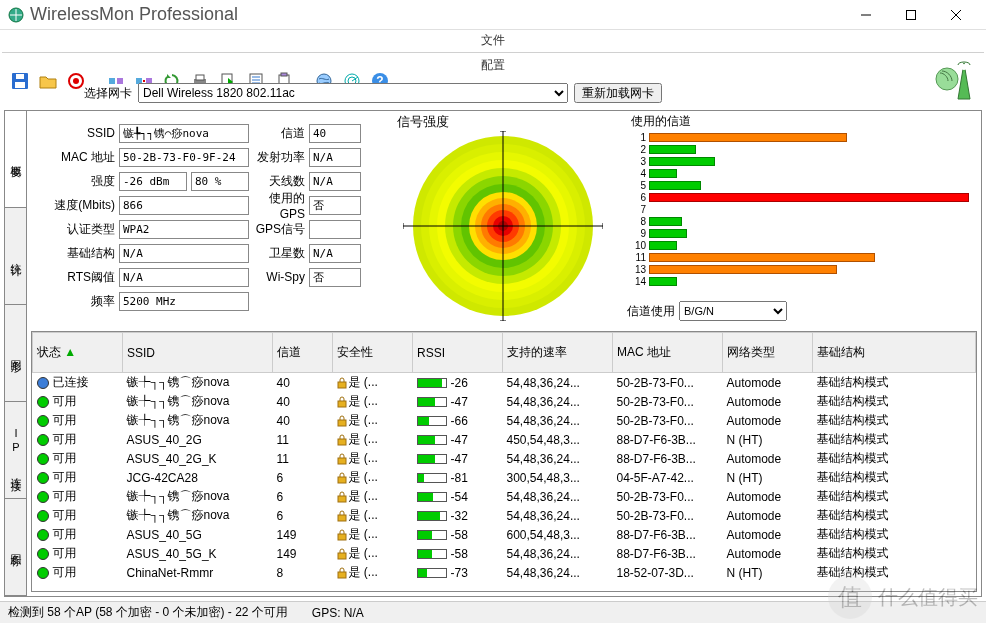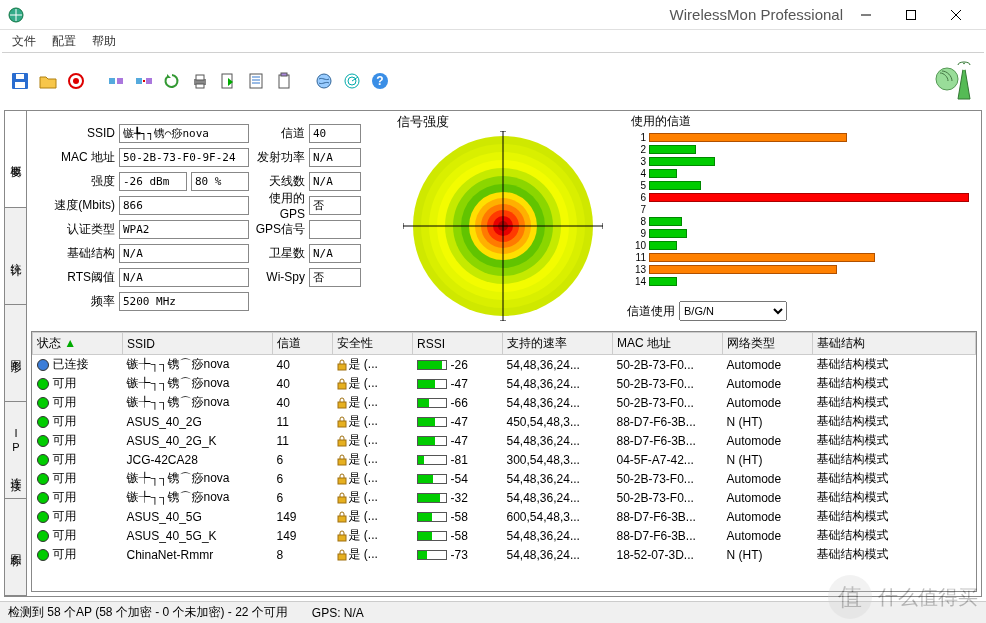--- a/index.html
+++ b/index.html
@@ -1,22 +1,22 @@
 <!DOCTYPE html>
 <html><head>
 <meta charset="utf-8">
 <style>
 * { box-sizing: border-box; margin: 0; padding: 0; font-family: "Microsoft YaHei", "SimSun", Arial, sans-serif; }
 body { background: #fff; font-size: 12px; color: #000; width: 986px; height: 623px; overflow: hidden; position: relative; }
 .titlebar { height: 30px; background: #fff; display: flex; align-items: center; padding: 0 8px; border-bottom: 1px solid #e0e0e0; }
 .titlebar .icon { width: 16px; height: 16px; margin-right: 6px; }
-.titlebar .title { flex: 1; color: #555; font-size: 15px; text-align: right; }
+.titlebar .title { flex: 1; color: #555; font-size: 18px; }
 .winbtns { display: flex; gap: 0; }
 .winbtn { width: 45px; height: 28px; display: flex; align-items: center; justify-content: center; cursor: pointer; }
-.menubar { height: 22px; display: flex; align-items: center; padding: 0 6px; gap: 4px; }
+.menubar { height: 22px; display: flex; align-items: center; padding: 0 21px; gap: 4px; flex-direction: column; }
 .menubar span { padding: 2px 6px; cursor: pointer; font-size: 12px; color: #333; }
 .sep { height: 1px; background: #d0d0d0; margin: 0 2px; }
 .toolbar { height: 56px; display: flex; align-items: center; padding: 4px 8px; gap: 4px; position: relative; }
 .tbtn { width: 24px; height: 24px; display: flex; align-items: center; justify-content: center; cursor: pointer; border: 1px solid transparent; }
 .nic-row { display: flex; align-items: center; gap: 6px; margin-left: 8px; font-size: 12px; position: absolute; left: 76px; top: 30px; }
 .nic-row select { width: 430px; height: 20px; font-size: 12px; }
 .nic-row button { height: 20px; font-size: 12px; padding: 0 6px; }
 .antenna { position: absolute; right: 8px; top: 4px; width: 44px; height: 44px; }
 .content { position: absolute; left: 4px; right: 4px; top: 110px; bottom: 26px; border: 1px solid #888; background: #fff; }
 .vtabs { position: absolute; left: 0; top: 0; bottom: 0; width: 22px; display: flex; flex-direction: column; border-right: 1px solid #888; }
@@ -38,21 +38,21 @@
 .chan-box { position: absolute; left: 596px; top: 2px; width: 352px; height: 210px; }
 .chan-box .gtitle { font-size: 12px; position: absolute; top: 0; left: 8px; }
 .chan-bars { position: absolute; left: 4px; top: 18px; right: 4px; height: 168px; overflow: hidden; }
 .cb-row { display: flex; align-items: center; height: 12px; }
 .cb-row .cl { width: 22px; text-align: right; font-size: 10px; padding-right: 3px; }
 .cb-row .bar { height: 9px; }
 .chan-sel { position: absolute; left: 4px; bottom: 2px; display: flex; align-items: center; gap: 4px; }
 .chan-sel select { width: 108px; height: 20px; font-size: 11px; }
 .grid-wrap { position: absolute; left: 4px; right: 4px; top: 220px; bottom: 4px; border: 1px solid #888; overflow: auto; }
 .grid { width: 100%; border-collapse: collapse; font-size: 12px; }
-.grid th { background: #f0f0f0; border: 1px solid #ccc; padding: 2px 4px; text-align: left; font-weight: normal; position: sticky; top: 0; height: 18px; }
+.grid th { background: #f0f0f0; border: 1px solid #ccc; padding: 11px 4px; text-align: left; font-weight: normal; position: sticky; top: 0; height: 18px; }
 .grid td { padding: 1px 4px; height: 16px; white-space: nowrap; }
 .stat-dot { width: 12px; height: 12px; border-radius: 50%; display: inline-block; vertical-align: middle; margin-right: 4px; border: 1px solid #333; }
 .lock { width: 10px; height: 12px; display: inline-block; vertical-align: middle; margin-right: 2px; }
 .rssi-bar { display: inline-block; width: 30px; height: 10px; border: 1px solid #555; vertical-align: middle; margin-right: 4px; position: relative; background: #fff; }
 .rssi-bar .f { position: absolute; left: 0; top: 0; bottom: 0; background: #0c0; }
 .status { position: absolute; left: 0; right: 0; bottom: 0; height: 22px; border-top: 1px solid #ccc; display: flex; align-items: center; padding: 0 8px; font-size: 12px; gap: 24px; background: #f0f0f0; }
 .watermark { position: absolute; right: 8px; bottom: 4px; opacity: 0.25; font-size: 20px; display: flex; align-items: center; gap: 6px; pointer-events:none; }
 .wm-circle { width: 44px; height: 44px; border-radius: 50%; background: #ccc; display: flex; align-items: center; justify-content: center; font-size: 24px; }
 </style>
 </head>
@@ -168,20 +168,25 @@
         <path d="M9 9l6-4" stroke="#0aa"></path>
       </svg>
     </div>
   <div class="tbtn">
       <svg width="18" height="18">
         <circle cx="9" cy="9" r="8" fill="#3a8ee6"></circle>
         <text x="9" y="13" text-anchor="middle" fill="#fff" font-size="12" font-weight="bold">?</text>
       </svg>
     </div>
 
+  <div class="nic-row">
+    <span>选择网卡</span>
+    <select><option>Dell Wireless 1820 802.11ac</option></select>
+    <button>重新加载网卡</button>
+  </div>
 
   <svg class="antenna" viewBox="0 0 44 44">
     <circle cx="13" cy="22" r="11" fill="#9d9" stroke="#595"></circle>
       <path d="M6 16c4 0 8 4 8 8M8 14c5 0 10 5 10 10" stroke="#474" fill="none"></path>
     <path d="M30 6l6 36h-12z" fill="#5b5" stroke="#373"></path>
     <circle cx="30" cy="10" r="3" fill="#fff"></circle>
       <path d="M24 8c0-4 12-4 12 0" stroke="#373" fill="none"></path>
   </svg>
 </div>
 

